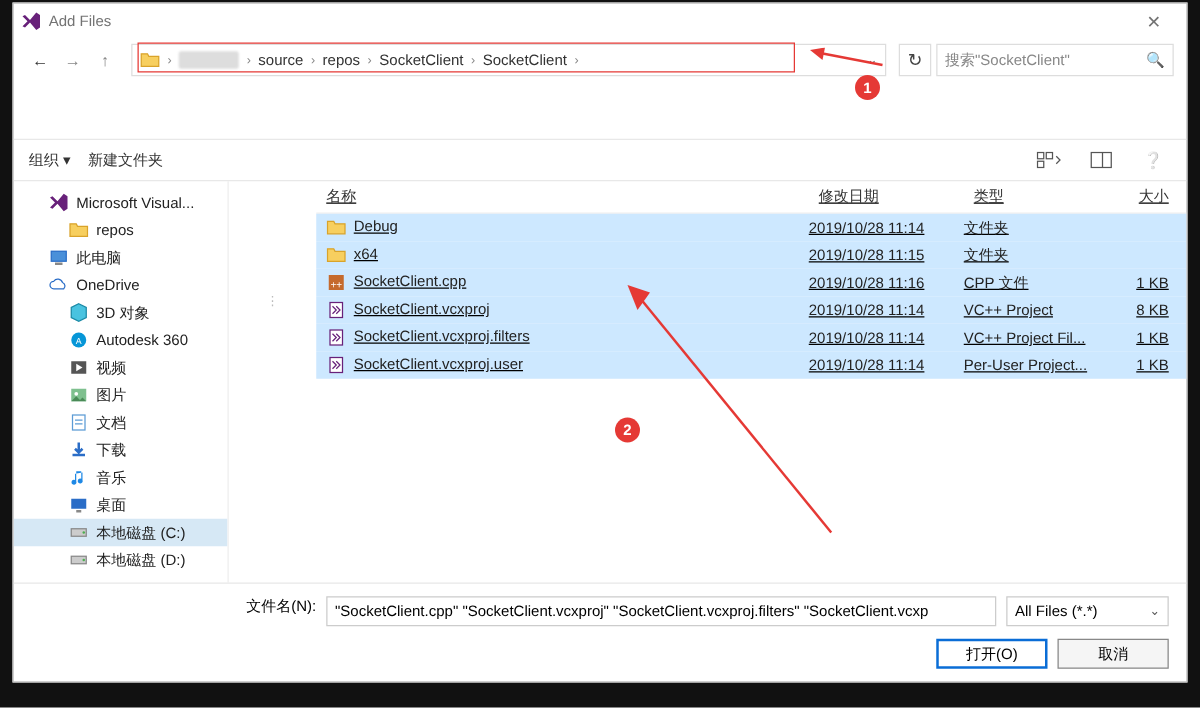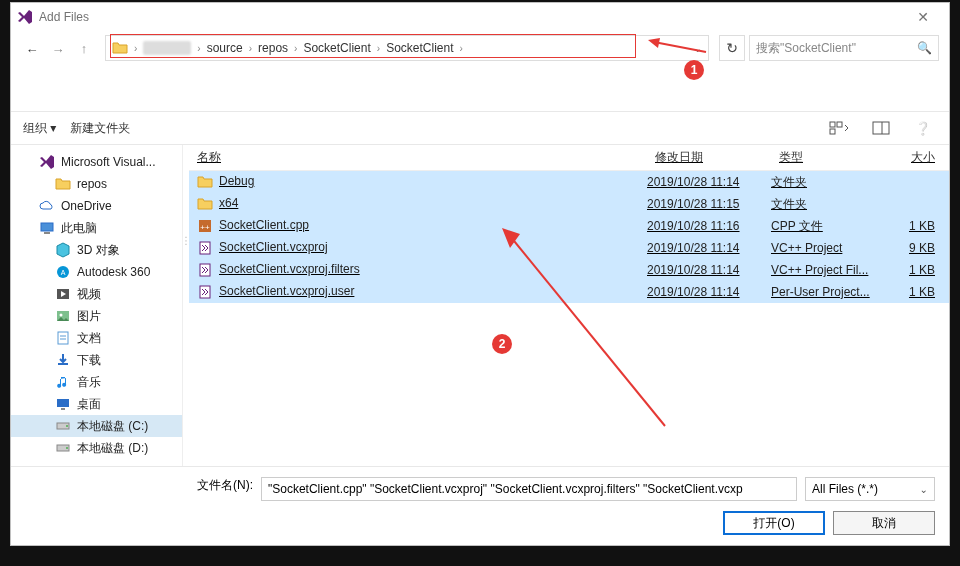--- a/index.html
+++ b/index.html
@@ -17,21 +17,21 @@
   .crumb-box .blur { width:48px; height:14px; background:#ddd; border-radius:2px; filter:blur(1px); }
   .crumb-box .sep { color:#888; font-size:10px; }
   .crumb-box .drop { margin-left:auto; color:#666; font-size:10px; cursor:pointer; }
   .refresh { width:26px; height:26px; border:1px solid #ddd; display:flex; align-items:center; justify-content:center; color:#444; cursor:pointer; font-size:14px; }
   .search-box { width:190px; height:26px; border:1px solid #ddd; display:flex; align-items:center; padding:0 6px; font-size:12px; color:#888; }
   .search-box .sicon { margin-left:auto; color:#999; font-size:12px; }
   .toolbar { height:34px; border-top:1px solid #e8e8e8; border-bottom:1px solid #e8e8e8; display:flex; align-items:center; padding:0 12px; gap:14px; font-size:12px; color:#333;margin-top:46px; }
   .toolbar .sp { flex:1; }
   .toolbar .icobtn { width:28px; height:20px; cursor:pointer; color:#444; display:flex; align-items:center; justify-content:center; }
   .toolbar .help { color:#1e88e5; font-size:13px; }
-  .body { flex:1; display:flex; min-height:0; }
+  .body { flex:1; display:flex; min-height:0;gap:32px; }
   .tree { width:172px; overflow:auto; border-right:1px solid #eee; padding:6px 0; font-size:12px; color:#222; }
   .tree .node { height:22px; display:flex; align-items:center; gap:6px; padding:0 6px 0 28px; cursor:pointer; white-space:nowrap; }
   .tree .node.indent { padding-left:44px; }
   .tree .node.sel { background:#d6e8f5; }
   .tree .ico { width:16px; height:16px; display:flex; align-items:center; justify-content:center; font-size:12px; }
   .resizer { width:6px; cursor:col-resize; display:flex; align-items:flex-start; justify-content:center; padding-top:90px; color:#bbb; font-size:10px; }
   .list { flex:1; display:flex; flex-direction:column; font-size:12px;text-decoration:underline; }
   .cols { display:flex; height:26px; border-bottom:1px solid #eee; align-items:center; color:#333; }
   .cols > div { padding:0 8px; }
   .c-name { flex:1; min-width:240px; }
@@ -40,21 +40,21 @@
   .c-size { width:60px; text-align:right; padding-right:14px !important; }
   .row { display:flex; height:22px; align-items:center; background:#cde8ff; color:#222; cursor:pointer; }
   .row .nm { flex:1; display:flex; align-items:flex-start; gap:6px; padding:0 8px; min-width:240px; }
   .row .fi { width:16px; height:16px; display:flex; align-items:center; justify-content:center; }
   .footer { border-top:1px solid #e8e8e8; padding:10px 14px; display:flex; flex-direction:column; gap:10px; font-size:12px; }
   .fn-row { display:flex; align-items:flex-start; gap:8px; }
   .fn-row .lbl { width:228px; text-align:right; }
   .fn-row .inp { flex:1; height:24px; border:1px solid #ccc; padding:0 6px; font-size:12px; }
   .fn-row .sel { width:130px; height:24px; border:1px solid #ccc; padding:0 6px; font-size:12px; background:#fff; display:flex; align-items:center; }
   .btn-row { display:flex; justify-content:flex-end; gap:8px; }
-  .btn { width:102px; height:24px; border:1px solid #888; background:#f5f5f5; cursor:pointer; font-size:12px; }
+  .btn { width:89px; height:24px; border:1px solid #888; background:#f5f5f5; cursor:pointer; font-size:12px; }
   .btn.primary { border:2px solid #0a6dd6; background:#fff; }
   
   .ann-box { position:absolute; top:34px; left:110px; width:526px; height:24px; border:1px solid #e53935; pointer-events:none; }
   .ann-arrow1 { position:absolute; top:38px; left:648px; width:60px; height:16px; pointer-events:none; }
   .ann-arrow2 { position:absolute; top:226px; left:500px; width:170px; height:205px; pointer-events:none; }
   .ann-badge { position:absolute; width:20px; height:20px; border-radius:50%; background:#e53935; color:#fff; font-size:12px; font-weight:bold; display:flex; align-items:center; justify-content:center; pointer-events:none; }
   .b1 { top:60px; left:684px; }
   .b2 { top:334px; left:492px; }
   
   svg { display:block; }
@@ -140,33 +140,33 @@
           <span class="ico">
             <svg width="16" height="16" viewBox="0 0 16 16">
               <path d="M1 3h5l1 2h8v8H1z" fill="#f7cf5f" stroke="#d9a32a"></path>
             </svg>
           </span>
           <span>repos</span>
         </div>
         <div class="node">
           <span class="ico">
             <svg width="16" height="16" viewBox="0 0 16 16">
-              <path d="M4 11a3 3 0 010-6 4 4 0 017 1 3 3 0 011 5z" fill="#fff" stroke="#2a6dc7"></path>
-            </svg>
-          </span>
-          <span>OneDrive</span>
-        </div>
-        <div class="node">
-          <span class="ico">
-            <svg width="16" height="16" viewBox="0 0 16 16">
               <rect x="2" y="3" width="12" height="8" fill="#4a90d9" stroke="#2a6dc7"></rect>
               <rect x="5" y="12" width="6" height="2" fill="#888"></rect>
             </svg>
           </span>
           <span>此电脑</span>
+        </div>
+        <div class="node">
+          <span class="ico">
+            <svg width="16" height="16" viewBox="0 0 16 16">
+              <path d="M4 11a3 3 0 010-6 4 4 0 017 1 3 3 0 011 5z" fill="#fff" stroke="#2a6dc7"></path>
+            </svg>
+          </span>
+          <span>OneDrive</span>
         </div>
         <div class="node indent">
           <span class="ico">
             <svg width="16" height="16" viewBox="0 0 16 16">
               <path d="M8 1l6 3v8l-6 3-6-3V4z" fill="#49c3e0" stroke="#1b8aa6"></path>
             </svg>
           </span>
           <span>3D 对象</span>
         </div>
         <div class="node indent">
@@ -305,21 +305,21 @@
               <span class="fi">
                 <svg width="16" height="16" viewBox="0 0 16 16">
                   <rect x="3" y="2" width="10" height="12" fill="#fff" stroke="#68217a"></rect>
                   <path d="M5 5l3 3-3 3M8 5l3 3-3 3" fill="none" stroke="#68217a"></path>
                 </svg>
               </span>
               <span>SocketClient.vcxproj</span>
             </div>
             <div class="c-date">2019/10/28 11:14</div>
             <div class="c-type">VC++ Project</div>
-            <div class="c-size">9 KB</div>
+            <div class="c-size">8 KB</div>
           </div>
           <div class="row">
             <div class="nm">
               <span class="fi">
                 <svg width="16" height="16" viewBox="0 0 16 16">
                   <rect x="3" y="2" width="10" height="12" fill="#fff" stroke="#68217a"></rect>
                   <path d="M5 5l3 3-3 3M8 5l3 3-3 3" fill="none" stroke="#68217a"></path>
                 </svg>
               </span>
               <span>SocketClient.vcxproj.filters</span>

